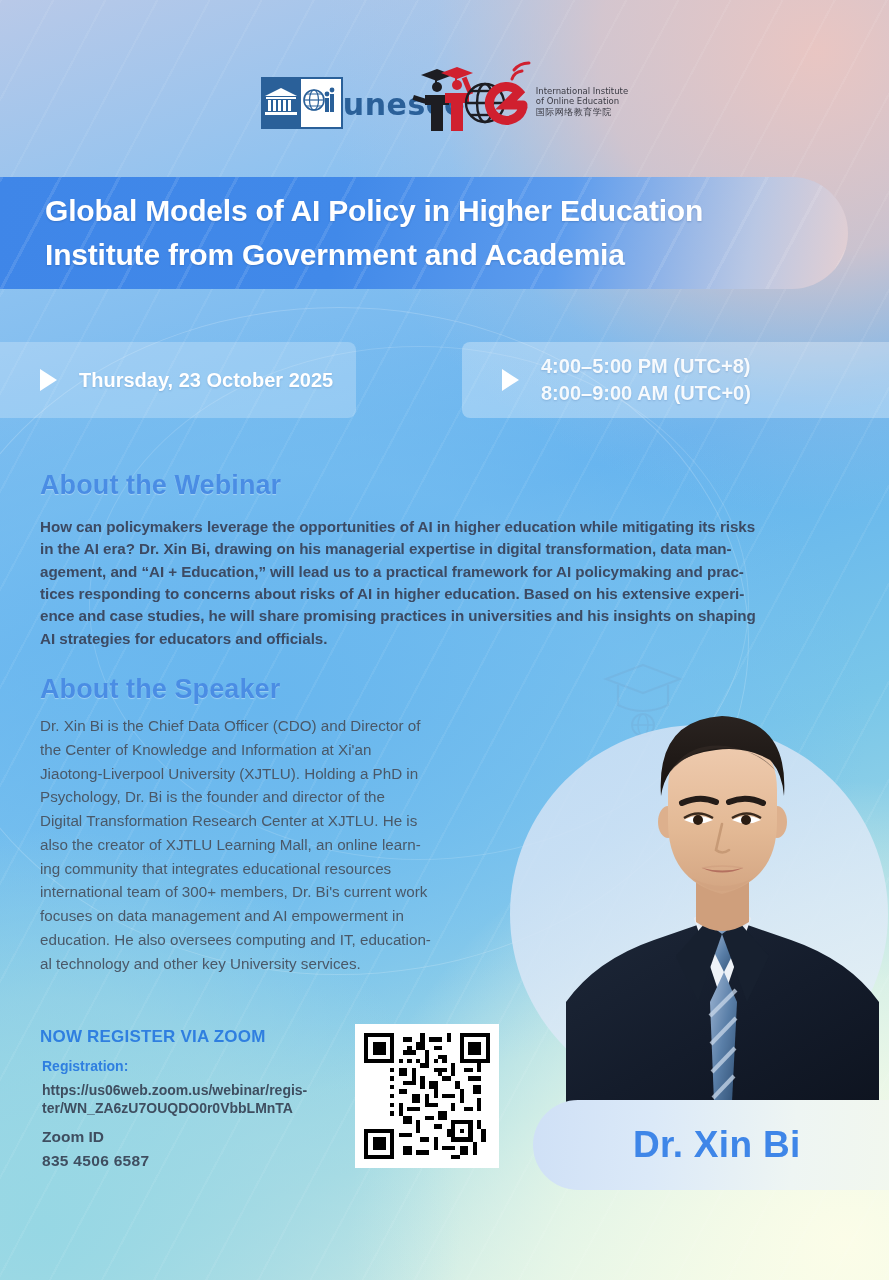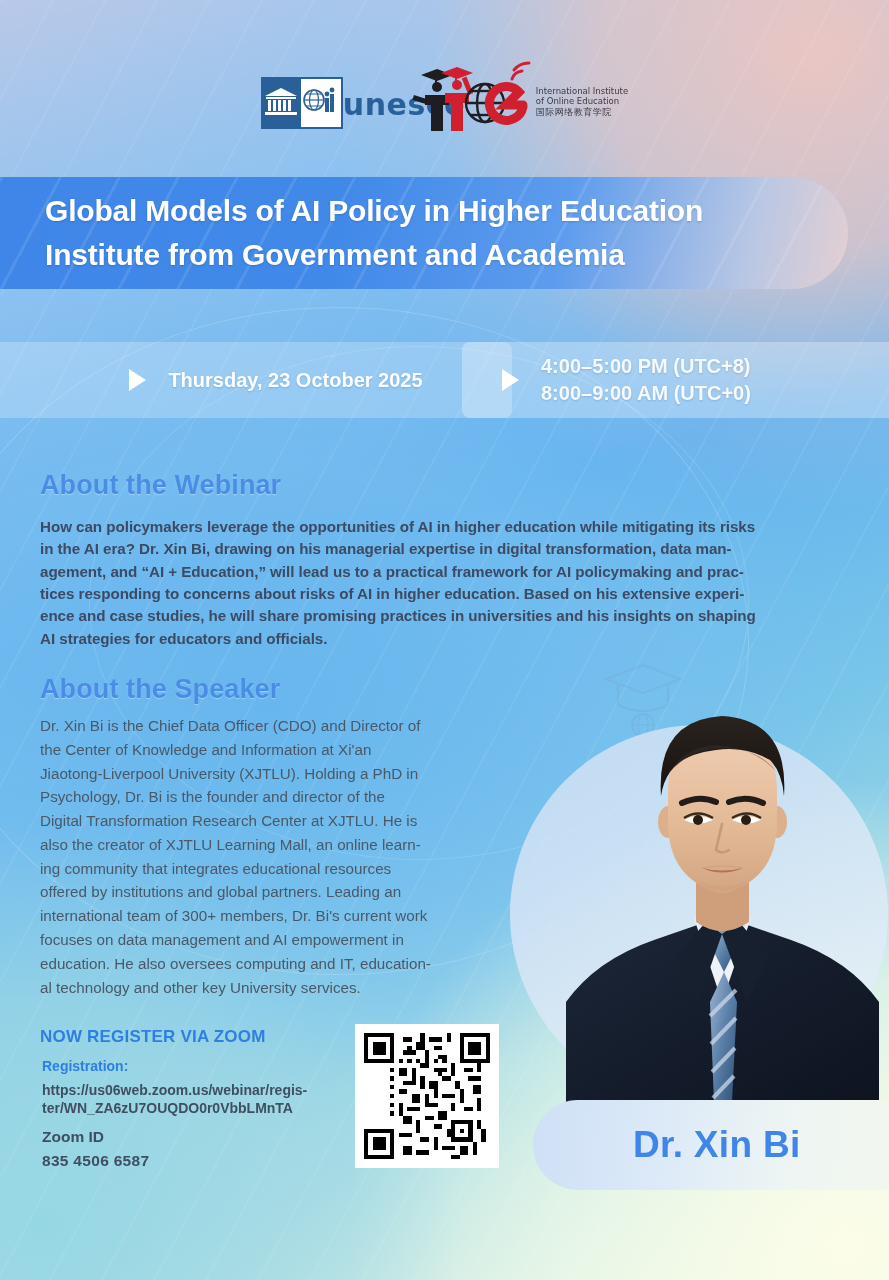--- a/index.html
+++ b/index.html
@@ -172,24 +172,23 @@
     border-radius: 8px;
     display: flex;
     align-items: center;
     gap: 22px;
     padding-left: 40px;
     box-sizing: border-box;
     background: rgba(255,255,255,0.26);
   }
   .meta-date {
     left: 0;
-    width: 512px;
+    width: 356px;
     border-radius: 0 8px 8px 0;
     background: rgba(255,255,255,0.24);
-    justify-content: center;
   }
   .meta-time {
     left: 462px;
     width: 460px;
     background: rgba(255,255,255,0.30);
   }
   .tri {
     width: 0;
     height: 0;
     border-top: 11px solid transparent;
@@ -484,21 +483,20 @@
 
   <div class="sec-head" id="head-speaker">About the Speaker</div>
   <div class="speaker-body">
     <div class="ln">Dr. Xin Bi is the Chief Data Officer (CDO) and Director of</div>
     <div class="ln">the Center of Knowledge and Information at Xi'an</div>
     <div class="ln">Jiaotong-Liverpool University (XJTLU). Holding a PhD in</div>
     <div class="ln">Psychology, Dr. Bi is the founder and director of the</div>
     <div class="ln">Digital Transformation Research Center at XJTLU. He is</div>
     <div class="ln">also the creator of XJTLU Learning Mall, an online learn-</div>
     <div class="ln">ing community that integrates educational resources</div>
-    <div class="ln">offered by institutions and global partners. Leading an</div>
     <div class="ln">international team of 300+ members, Dr. Bi's current work</div>
     <div class="ln">focuses on data management and AI empowerment in</div>
     <div class="ln">education. He also oversees computing and IT, education-</div>
     <div class="ln">al technology and other key University services.</div>
   </div>
 
   <span class="watermark-cap">
     <svg viewBox="0 0 86 86" width="86" height="86">
       <polygon points="43,10 80,24 43,38 6,24" fill="none" stroke="#6f8fb5" stroke-width="2.2"></polygon>
       <path d="M18 30 L18 50 Q43 62 68 50 L68 30" fill="none" stroke="#6f8fb5" stroke-width="2.2"></path>

